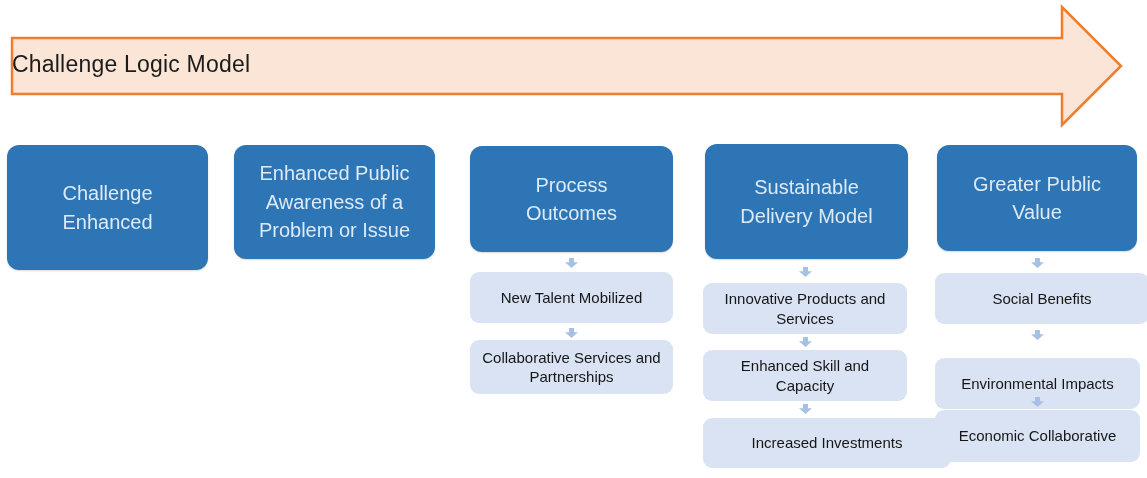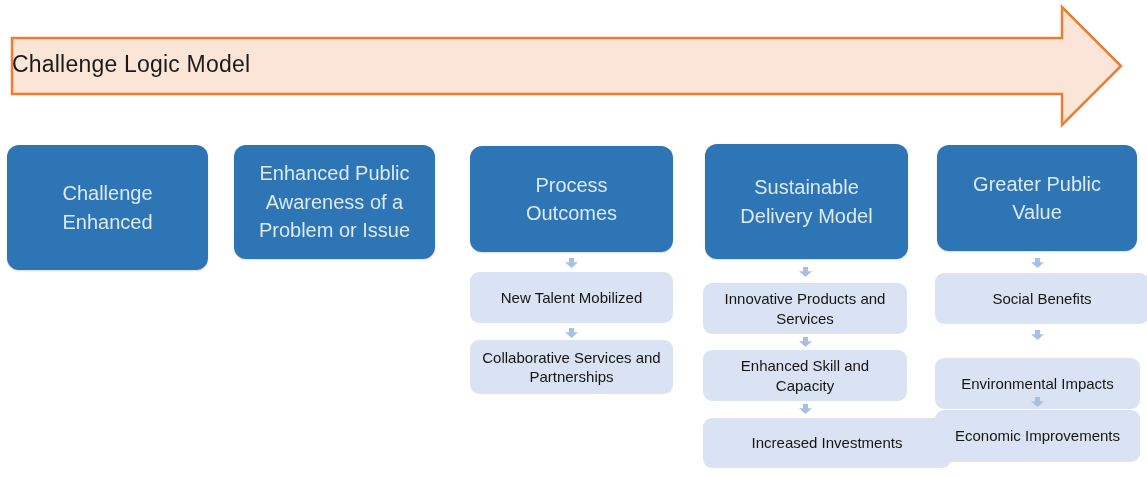--- a/index.html
+++ b/index.html
@@ -107,15 +107,15 @@
   <div class="conn cB2"></div>
   <div class="sub" id="b2">Enhanced Skill and Capacity</div>
   <div class="conn cB3"></div>
   <div class="sub" id="b3">Increased Investments</div>
 
   <div class="conn cC1"></div>
   <div class="sub" id="c1">Social Benefits</div>
   <div class="conn cC2"></div>
   <div class="sub" id="c2">Environmental Impacts</div>
   <div class="conn cC3"></div>
-  <div class="sub" id="c3">Economic Improvements</div>
+  <div class="sub" id="c3">Economic Collaborative</div>
 
 </div>
 
 </body></html>

